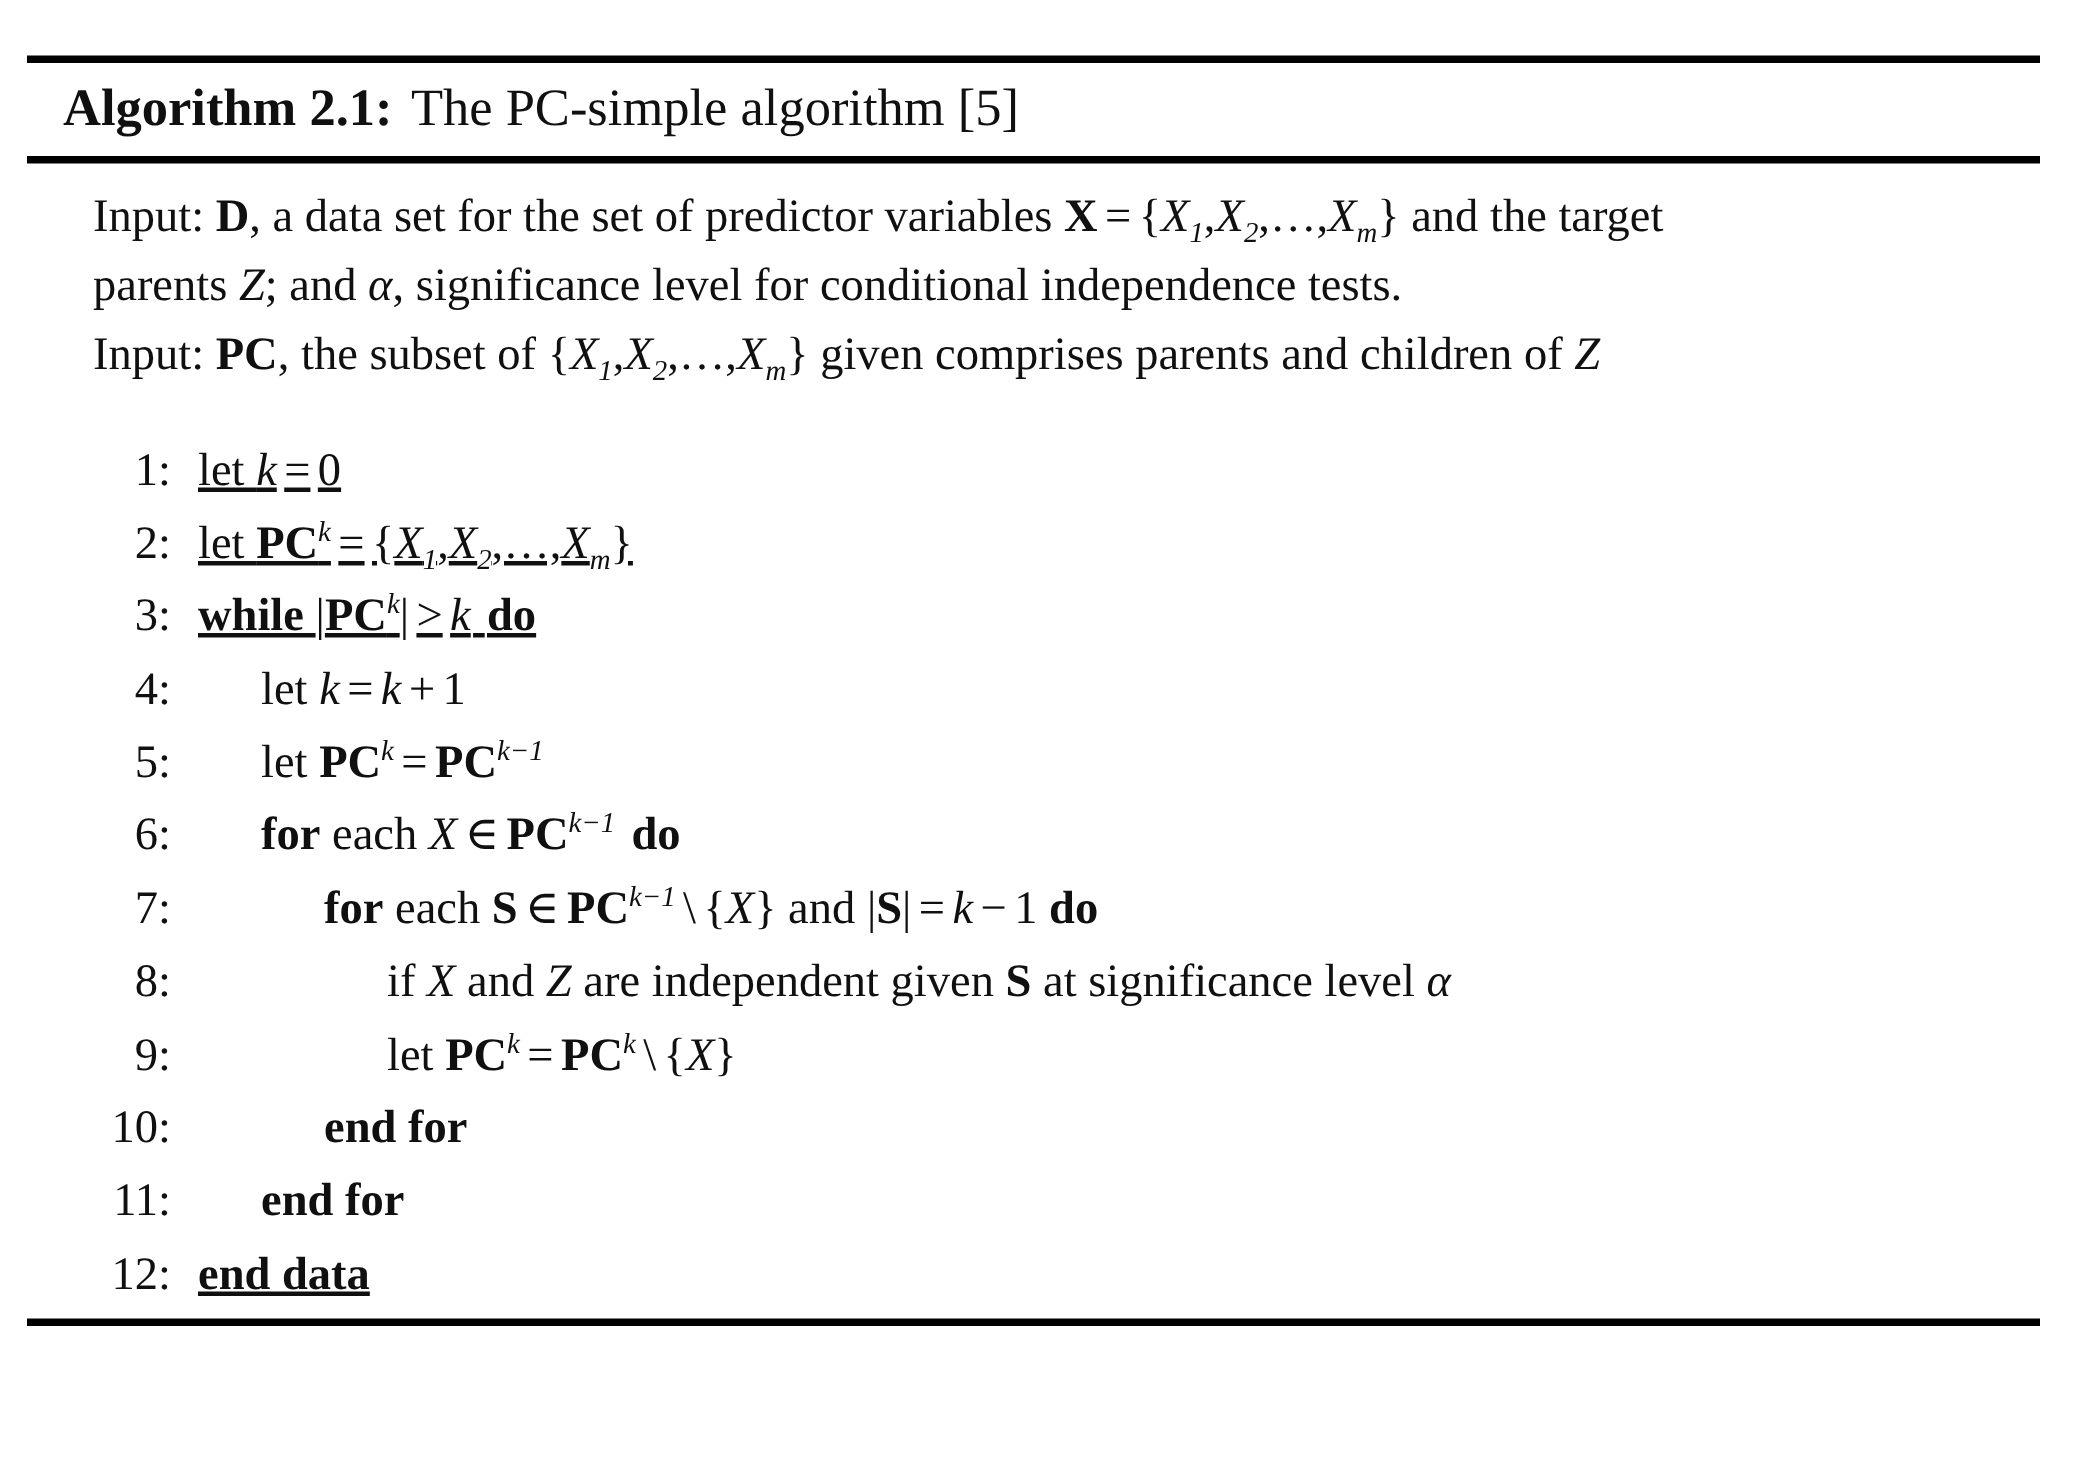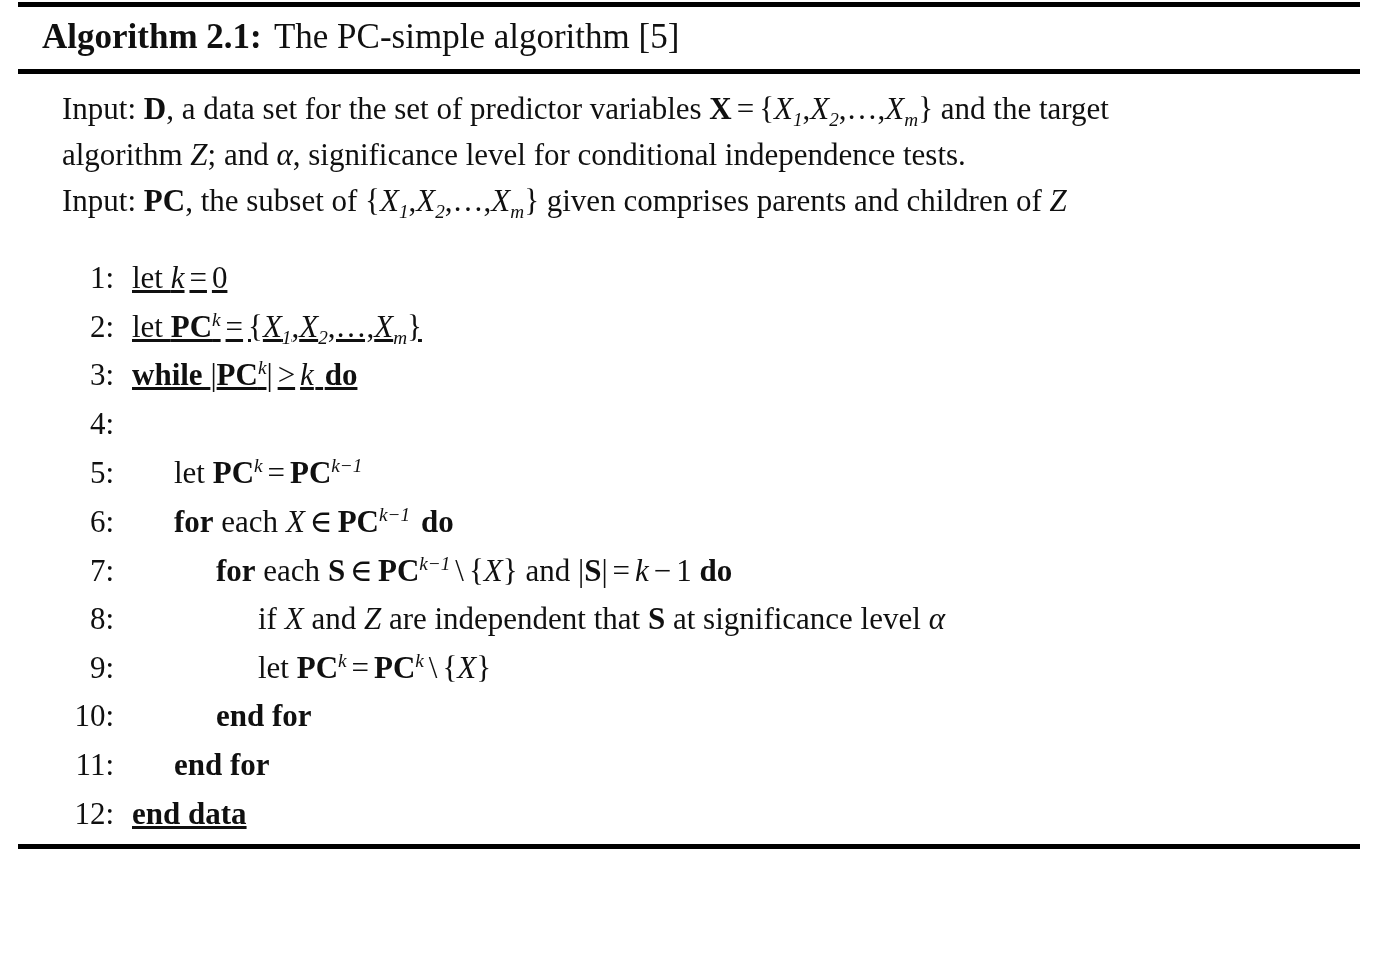--- a/index.html
+++ b/index.html
@@ -12,21 +12,21 @@
     width: 1388px;
     height: 975px;
     font-family: "Liberation Serif", "DejaVu Serif", serif;
     color: #101010;
     overflow: hidden;
   }
 
   #algorithm-box {
     position: absolute;
     left: 18px;
-    top: 2px;
+    top: 37px;
     width: 1342px;
   }
 
   .rule-thick {
     height: 5px;
     background: #000000;
     width: 100%;
   }
   .rule-bottom {
     height: 5px;
@@ -115,21 +115,21 @@
 
   <div class="rule-thick"></div>
 
   <div id="io-block">
 
     <div class="io-line">
       <span class="rm">Input: </span><span class="bf">D</span><span class="rm">, a data set for the set of predictor variables </span><span class="bf">X</span><span class="op">=</span><span class="rm">{</span><span class="it">X</span><sub class="sb">1</sub><span class="rm">,</span><span class="it">X</span><sub class="sb">2</sub><span class="rm">,…,</span><span class="it">X</span><sub class="sb">m</sub><span class="rm">} and the target</span>
     </div>
 
     <div class="io-line">
-      <span class="rm">algorithm </span><span class="it">Z</span><span class="rm">; and </span><span class="it">α</span><span class="rm">, significance level for conditional independence tests.</span>
+      <span class="rm">parents </span><span class="it">Z</span><span class="rm">; and </span><span class="it">α</span><span class="rm">, significance level for conditional independence tests.</span>
     </div>
 
     <div class="io-line">
       <span class="rm">Input: </span><span class="bf">PC</span><span class="rm">, the subset of {</span><span class="it">X</span><sub class="sb">1</sub><span class="rm">,</span><span class="it">X</span><sub class="sb">2</sub><span class="rm">,…,</span><span class="it">X</span><sub class="sb">m</sub><span class="rm">} given comprises parents and children of </span><span class="it">Z</span>
     </div>
 
   </div>
 
   <div id="steps">
 
@@ -143,40 +143,41 @@
       <span class="step-body ind-0"><span class="rm">let </span><span class="bf">PC</span><sup class="sp">k</sup><span class="op">=</span><span class="rm">{</span><span class="it">X</span><sub class="sb">1</sub><span class="rm">,</span><span class="it">X</span><sub class="sb">2</sub><span class="rm">,…,</span><span class="it">X</span><sub class="sb">m</sub><span class="rm">}</span></span>
     </div>
 
     <div class="step">
       <span class="step-num">3:</span>
       <span class="step-body ind-0"><span class="kw">while </span><span class="rm">|</span><span class="bf">PC</span><sup class="sp">k</sup><span class="rm">|</span><span class="op">&gt;</span><span class="it">k</span><span class="thin"> </span><span class="kw">do</span></span>
     </div>
 
     <div class="step">
       <span class="step-num">4:</span>
+      <span class="step-body ind-1"><span class="rm">let </span><span class="it">k</span><span class="op">=</span><span class="it">k</span><span class="op">+</span><span class="rm">1</span></span>
     </div>
 
     <div class="step">
       <span class="step-num">5:</span>
       <span class="step-body ind-1"><span class="rm">let </span><span class="bf">PC</span><sup class="sp">k</sup><span class="op">=</span><span class="bf">PC</span><sup class="sp">k−1</sup></span>
     </div>
 
     <div class="step">
       <span class="step-num">6:</span>
       <span class="step-body ind-1"><span class="kw">for</span><span class="rm"> each </span><span class="it">X</span><span class="op">∈</span><span class="bf">PC</span><sup class="sp">k−1</sup><span class="thin"> </span><span class="kw">do</span></span>
     </div>
 
     <div class="step">
       <span class="step-num">7:</span>
       <span class="step-body ind-2"><span class="kw">for</span><span class="rm"> each </span><span class="bf">S</span><span class="op">∈</span><span class="bf">PC</span><sup class="sp">k−1</sup><span class="op">\</span><span class="rm">{</span><span class="it">X</span><span class="rm">}</span><span class="rm"> and </span><span class="rm">|</span><span class="bf">S</span><span class="rm">|</span><span class="op">=</span><span class="it">k</span><span class="op">−</span><span class="rm">1 </span><span class="kw">do</span></span>
     </div>
 
     <div class="step">
       <span class="step-num">8:</span>
-      <span class="step-body ind-3"><span class="rm">if </span><span class="it">X</span><span class="rm"> and </span><span class="it">Z</span><span class="rm"> are independent that </span><span class="bf">S</span><span class="rm"> at significance level </span><span class="it">α</span></span>
+      <span class="step-body ind-3"><span class="rm">if </span><span class="it">X</span><span class="rm"> and </span><span class="it">Z</span><span class="rm"> are independent given </span><span class="bf">S</span><span class="rm"> at significance level </span><span class="it">α</span></span>
     </div>
 
     <div class="step">
       <span class="step-num">9:</span>
       <span class="step-body ind-3"><span class="rm">let </span><span class="bf">PC</span><sup class="sp">k</sup><span class="op">=</span><span class="bf">PC</span><sup class="sp">k</sup><span class="op">\</span><span class="rm">{</span><span class="it">X</span><span class="rm">}</span></span>
     </div>
 
     <div class="step">
       <span class="step-num">10:</span>
       <span class="step-body ind-2 kw">end for</span>

